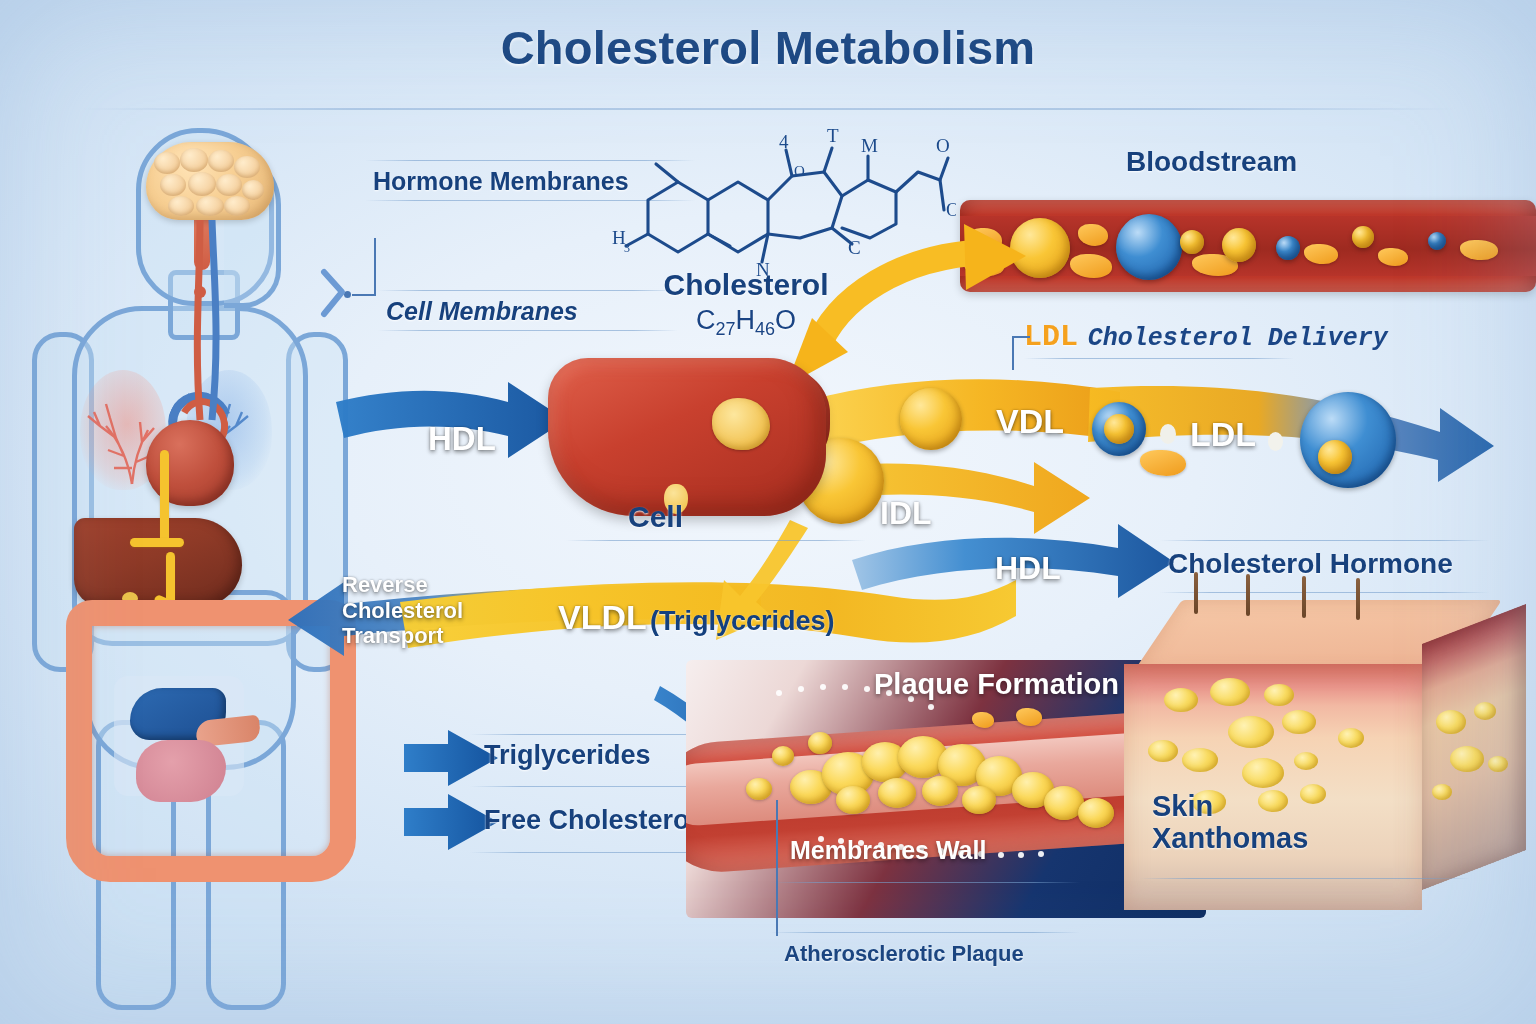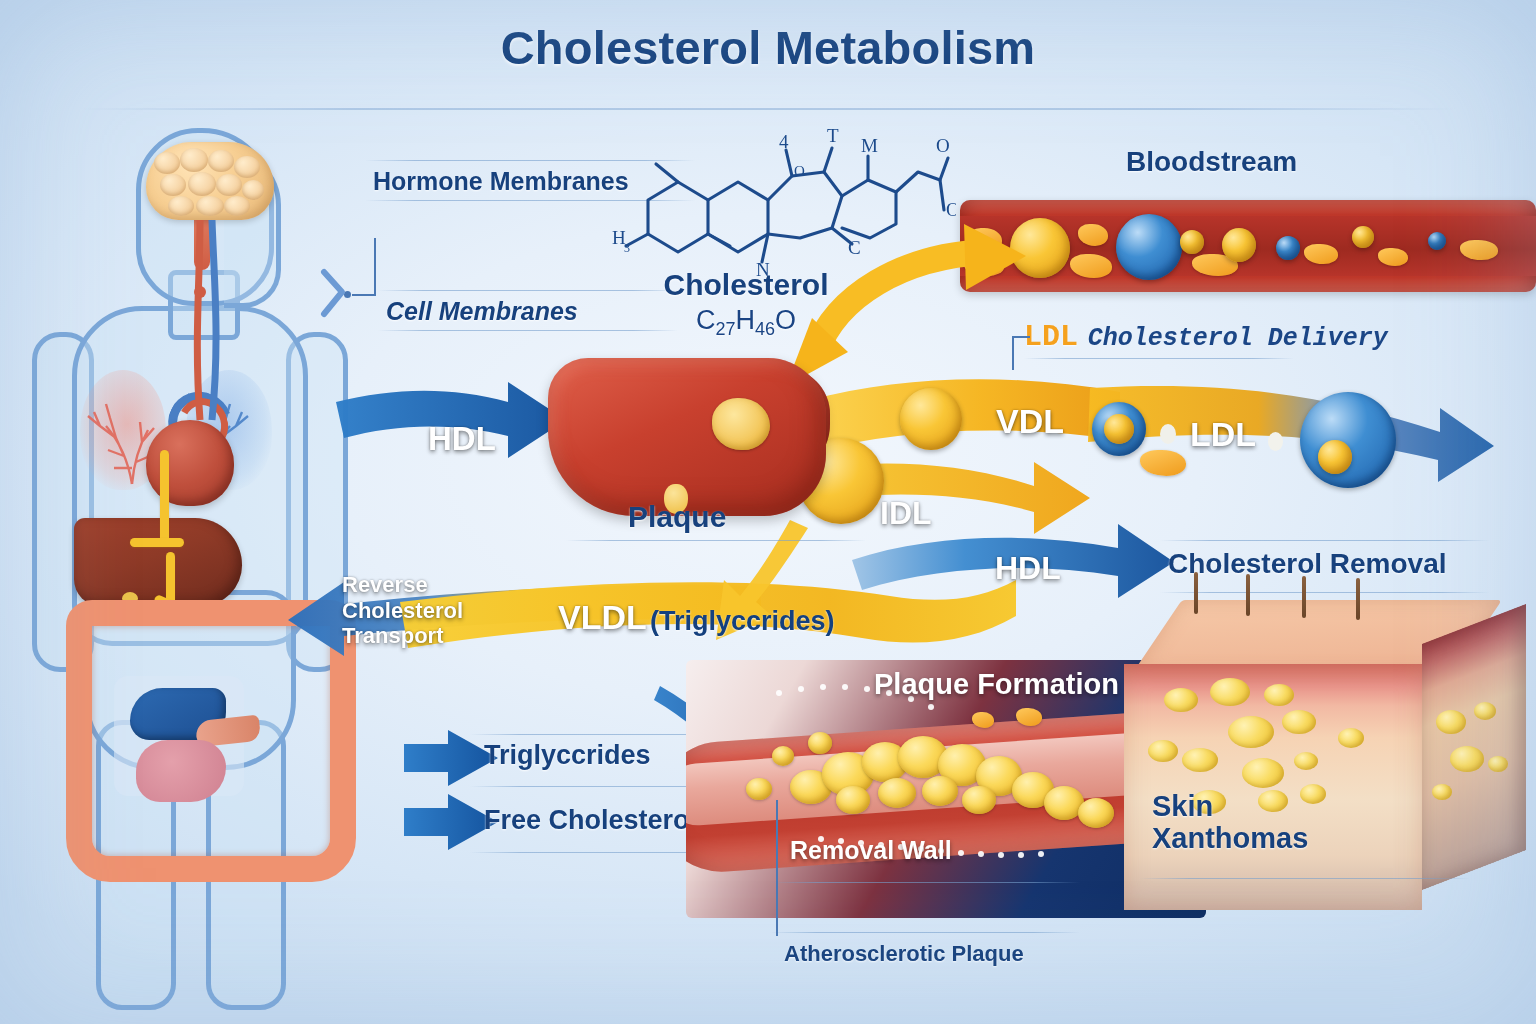--- a/index.html
+++ b/index.html
@@ -453,29 +453,29 @@
   <div class="abs ldlp blue" style="left:1300px;top:392px;width:96px;height:96px;"></div>
   <div class="abs ldlp gold" style="left:1318px;top:440px;width:34px;height:34px;"></div>
   <div class="abs" style="left:1160px;top:424px;width:16px;height:20px;border-radius:50%;background:#f0f0ea;"></div>
   <div class="abs" style="left:1268px;top:432px;width:15px;height:19px;border-radius:50%;background:#f2f2ec;"></div>
   <div class="abs chyl" style="left:1140px;top:450px;width:46px;height:26px;"></div>
 
   <div class="abs" id="liver-lobe"></div>
   <div class="abs" id="liver-main"></div>
   <div class="abs" id="liver-fat"></div>
   <div class="abs" id="liver-gb"></div>
-  <div class="abs lbl" id="liver-label">Plaque</div>
+  <div class="abs lbl" id="liver-label">Cell</div>
   <div class="abs rule-full" style="left:566px;top:540px;width:300px;"></div>
 
-  <div class="abs lbl" id="lbl-removal">Cholesterol Removal</div>
+  <div class="abs lbl" id="lbl-removal">Cholesterol Hormone</div>
   <div class="abs rule-full" style="left:1160px;top:540px;width:330px;"></div>
   <div class="abs rule-full" style="left:1160px;top:592px;width:330px;"></div>
 
   <div class="abs rule-full" style="left:470px;top:734px;width:330px;"></div>
-  <div class="abs lbl" id="lbl-tg">Triglyccrides</div>
+  <div class="abs lbl" id="lbl-tg">Triglycerides</div>
   <div class="abs rule-full" style="left:470px;top:786px;width:330px;"></div>
   <div class="abs lbl" id="lbl-freechol">Free Cholesterol</div>
   <div class="abs rule-full" style="left:470px;top:852px;width:330px;"></div>
 
   <div class="abs" id="artery-panel">
     <div class="abs" id="artery-bg"></div>
     <div class="abs" id="artery-tube"></div>
     <div class="abs" id="artery-lumen"></div>
 
     <div class="abs">
@@ -518,21 +518,21 @@
     <div class="dotline" style="left:90px;top:30px;"></div>
     <div class="dotline" style="left:112px;top:26px;"></div>
     <div class="dotline" style="left:134px;top:24px;"></div>
     <div class="dotline" style="left:156px;top:24px;"></div>
     <div class="dotline" style="left:178px;top:26px;"></div>
     <div class="dotline" style="left:200px;top:30px;"></div>
     <div class="dotline" style="left:222px;top:36px;"></div>
     <div class="dotline" style="left:242px;top:44px;"></div>
   </div>
   <div class="abs lbl-white" id="plaque-banner">Plaque Formation</div>
-  <div class="abs lbl-white" id="lbl-arterial">Removal Wall</div>
+  <div class="abs lbl-white" id="lbl-arterial">Membranes Wall</div>
   <div class="abs lbl" id="lbl-athero">Atherosclerotic Plaque</div>
   <div class="abs rule-full" style="left:770px;top:882px;width:310px;"></div>
   <div class="abs rule-full" style="left:770px;top:932px;width:310px;"></div>
   <div class="abs leader" style="left:776px;top:800px;width:2px;height:136px;"></div>
 
   <div class="abs" id="skin">
     <div class="abs" id="skin-top"></div>
     <div class="abs" id="skin-side"></div>
     <div class="abs" id="skin-face">
       <div class="xlip" style="left:40px;top:24px;width:34px;height:24px;"></div>

